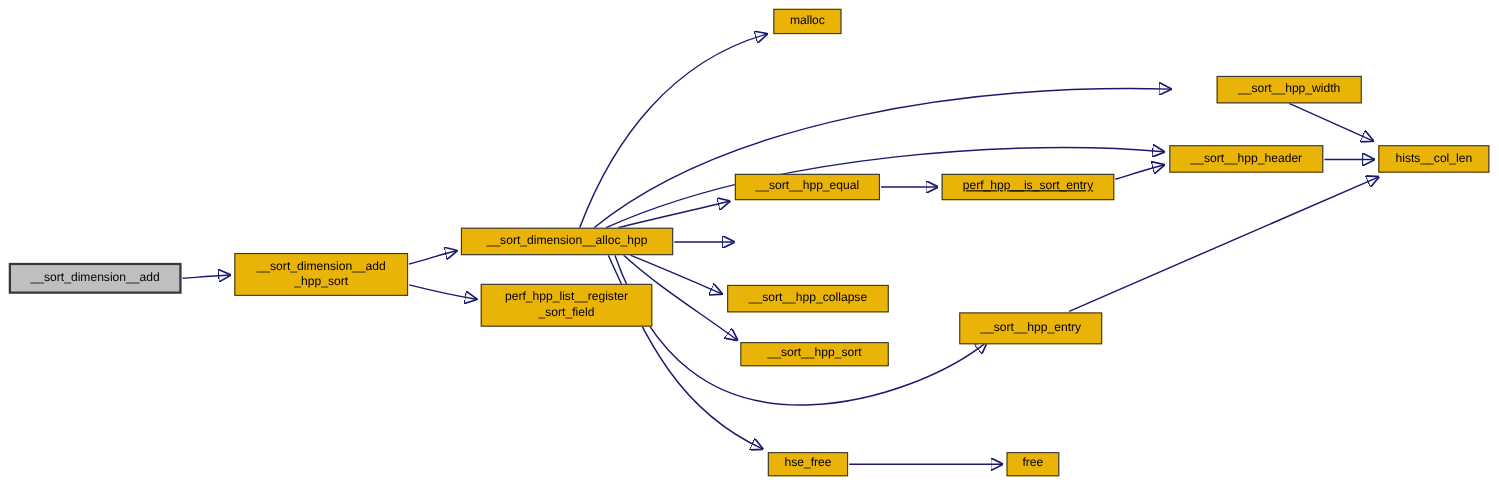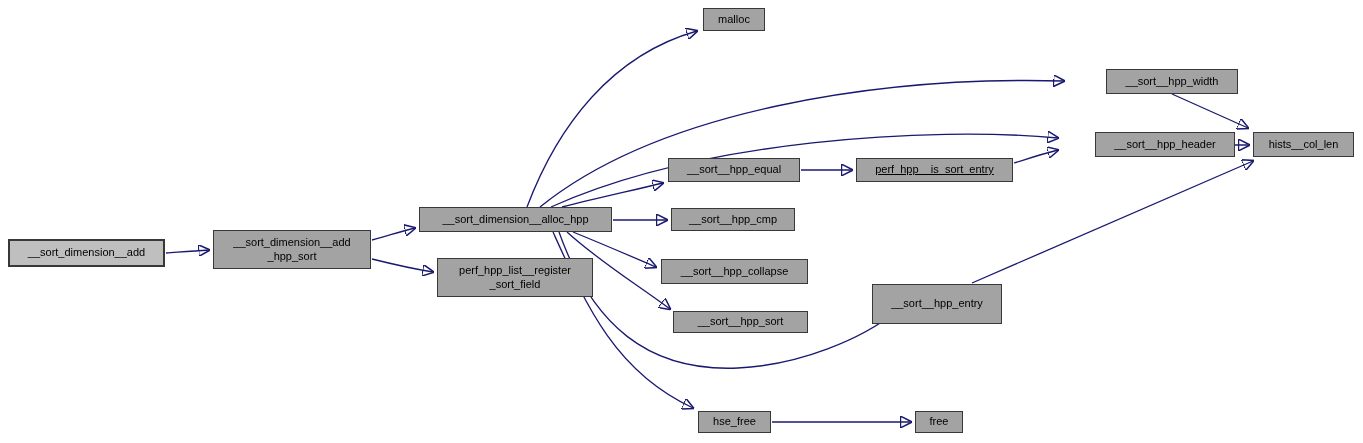--- a/index.html
+++ b/index.html
@@ -23,21 +23,21 @@
     height: 443px;
   }
   .edges path, .edges line {
     fill: none;
     stroke: #191970;
     stroke-width: 1.3;
   }
   .node {
     position: absolute;
     box-sizing: border-box;
-    background: #a3a3a3;
+    background: #eab308;
     border: 1px solid #383838;
     color: #000000;
     font-size: 11px;
     line-height: 1.25;
     display: flex;
     align-items: center;
     justify-content: center;
     text-align: center;
     white-space: pre-line;
     cursor: pointer;
@@ -48,28 +48,28 @@
     border-width: 2px;
     cursor: default;
   }
   
   .n-add        { left:   8px; top: 239px; width: 157px; height: 28px; }
   .n-addhpp     { left: 213px; top: 230px; width: 158px; height: 39px; }
   .n-alloc      { left: 419px; top: 207px; width: 193px; height: 25px; }
   .n-register   { left: 437px; top: 258px; width: 156px; height: 39px; }
   .n-malloc     { left: 703px; top:   8px; width:  62px; height: 23px; }
   .n-width      { left:1068px; top:  69px; width: 132px; height: 25px; margin-left: 38px; }
-  .n-header     { left:1063px; top: 132px; width: 140px; height: 25px; margin-left: 32px; }
+  .n-header     { left:1063px; top: 132px; width: 140px; height: 25px; }
   .n-collen     { left:1253px; top: 132px; width: 101px; height: 25px; }
   .n-equal      { left: 668px; top: 158px; width: 132px; height: 24px; }
   .n-issort     { left: 856px; top: 158px; width: 157px; height: 24px; text-decoration: underline; }
   .n-cmp        { left: 671px; top: 208px; width: 124px; height: 23px; }
   .n-collapse   { left: 661px; top: 259px; width: 147px; height: 25px; }
   .n-sort       { left: 673px; top: 311px; width: 135px; height: 22px; }
-  .n-entry      { left: 872px; top: 284px; width: 130px; height: 40px; }
+  .n-entry      { left: 872px; top: 284px; width: 130px; height: 29px; }
   .n-hsefree    { left: 698px; top: 411px; width:  73px; height: 22px; }
   .n-free       { left: 915px; top: 411px; width:  48px; height: 22px; }
 </style>
 </head>
 <body>
 
 <div class="canvas">
 
   <svg class="edges" viewBox="0 0 1363 443" xmlns="http://www.w3.org/2000/svg">
     <defs>
@@ -115,21 +115,20 @@
   <div class="node n-width">__sort__hpp_width</div>
 
   <div class="node n-header">__sort__hpp_header</div>
 
   <div class="node n-collen">hists__col_len</div>
 
   <div class="node n-equal">__sort__hpp_equal</div>
 
   <div class="node n-issort">perf_hpp__is_sort_entry</div>
 
-  <div class="node n-cmp">__sort__hpp_cmp</div>
 
   <div class="node n-collapse">__sort__hpp_collapse</div>
 
   <div class="node n-sort">__sort__hpp_sort</div>
 
   <div class="node n-entry">__sort__hpp_entry</div>
 
   <div class="node n-hsefree">hse_free</div>
 
   <div class="node n-free">free</div>

